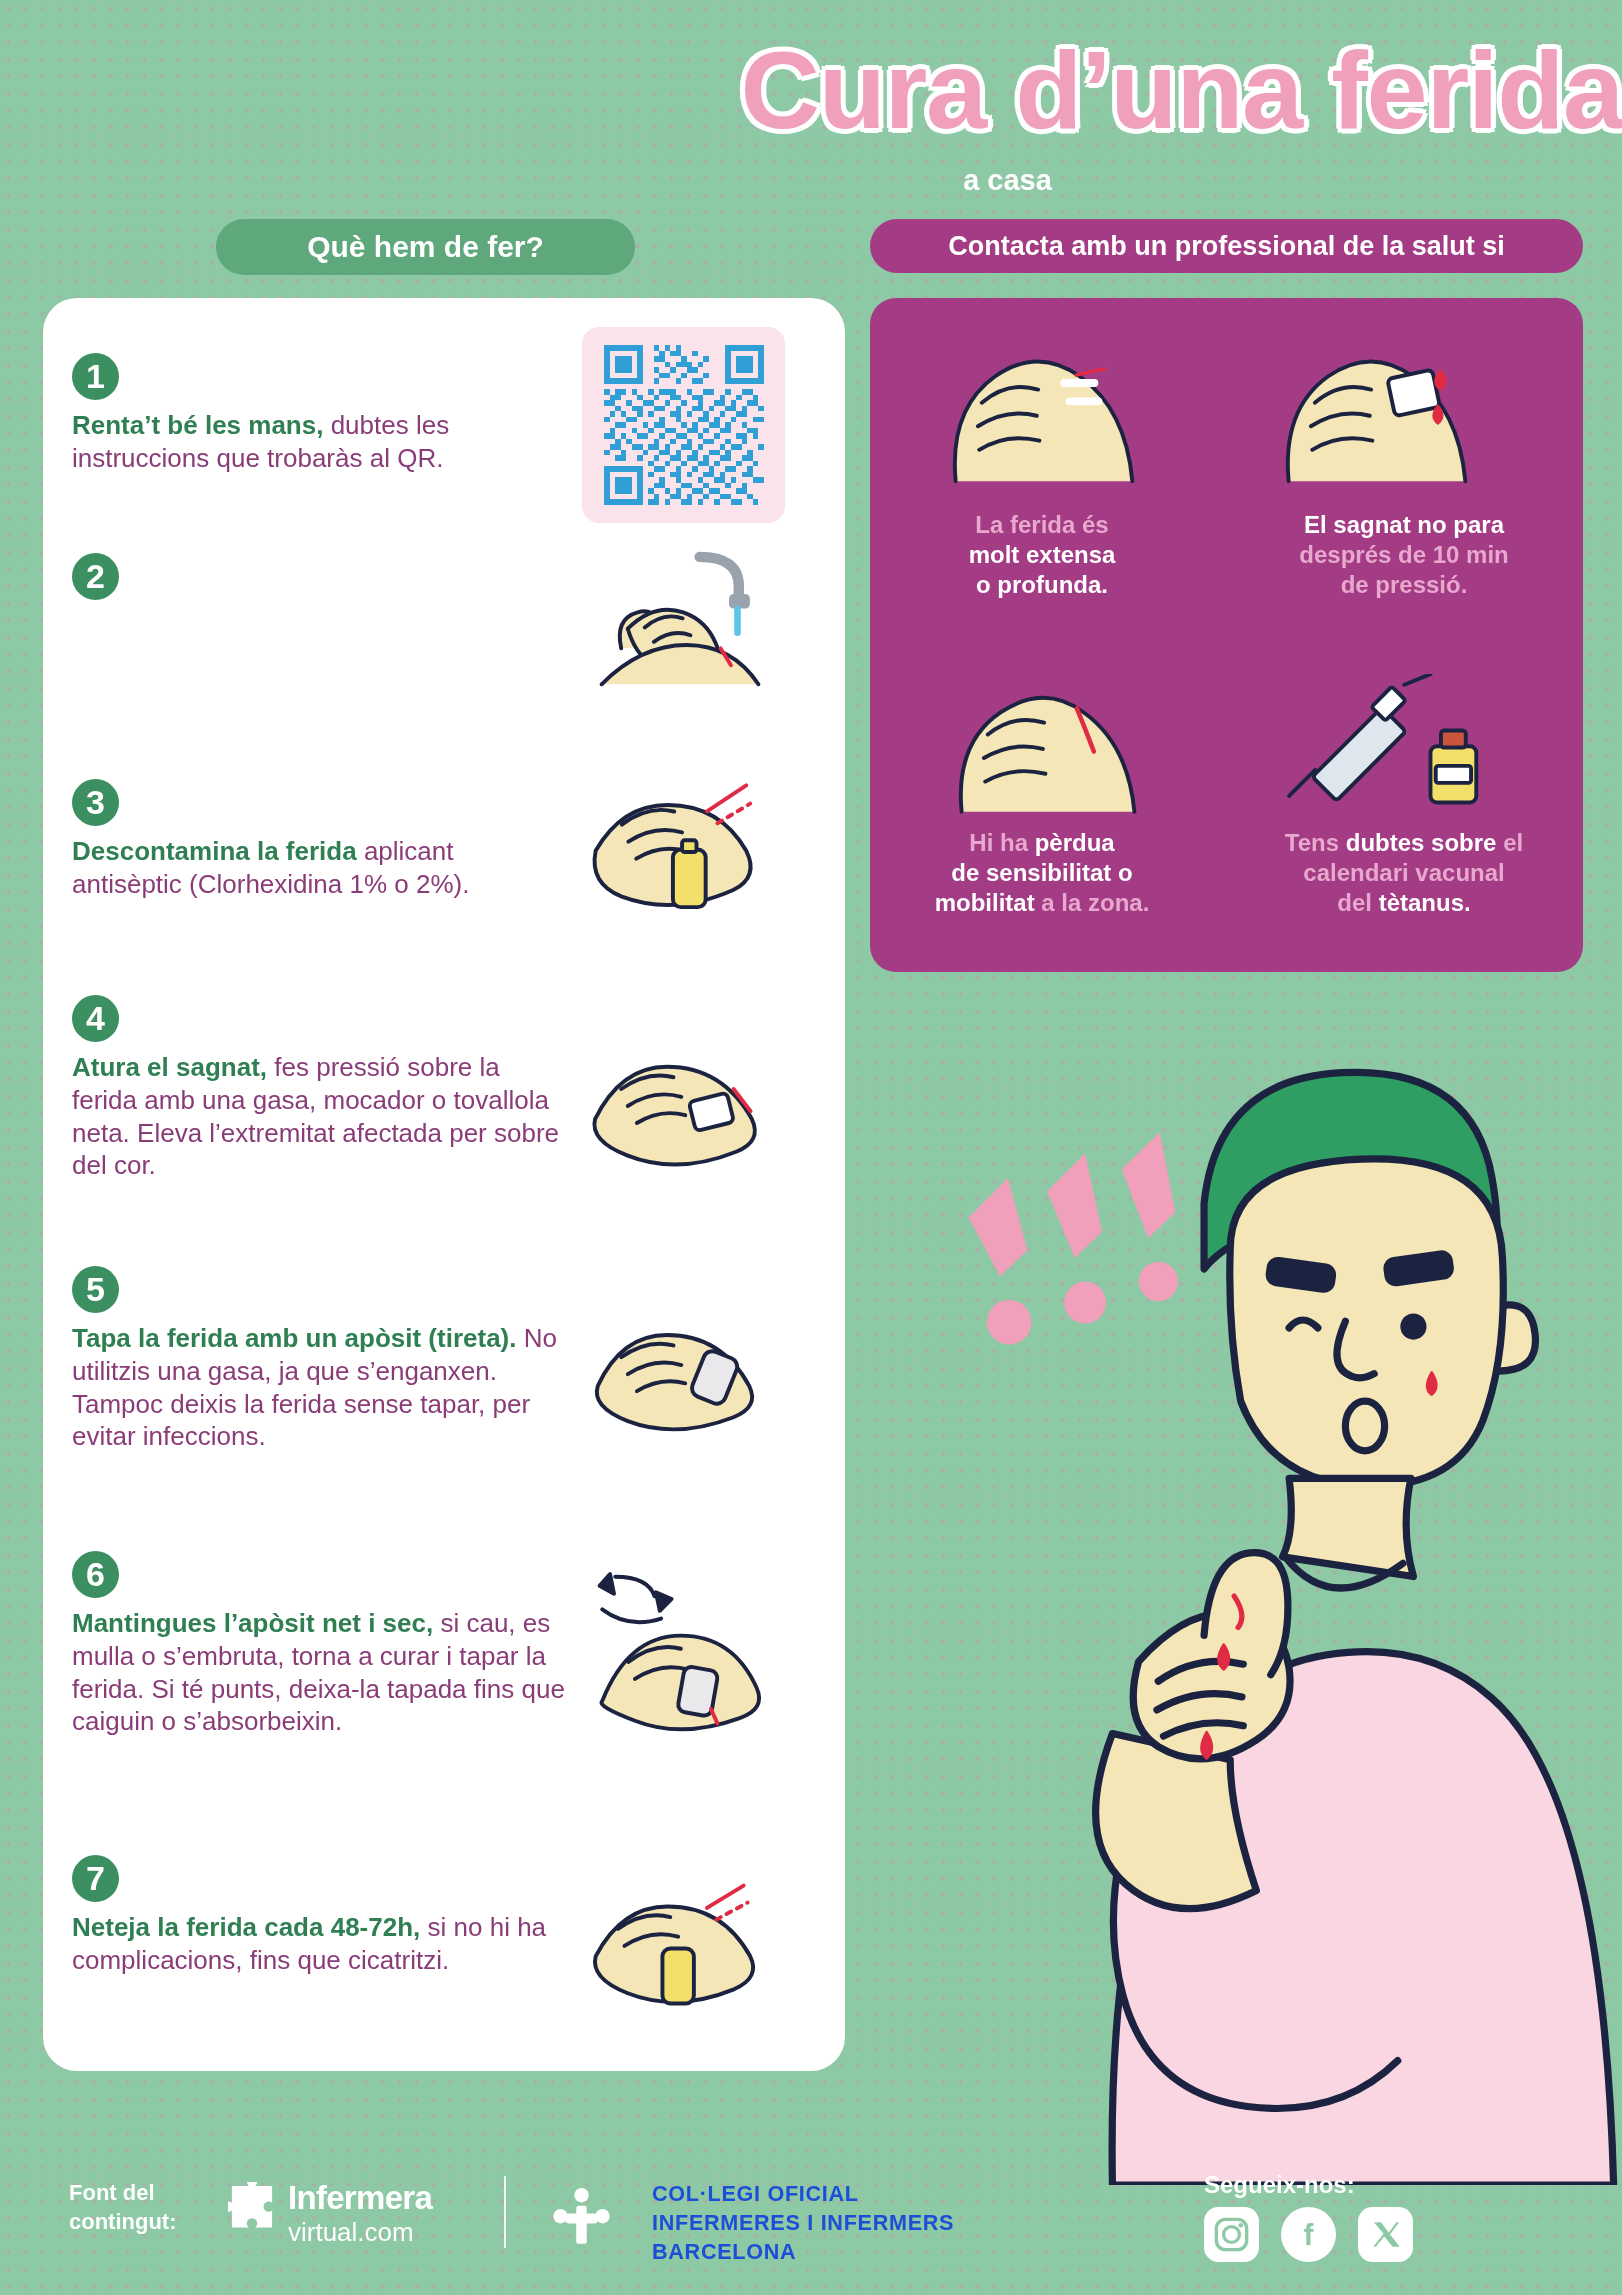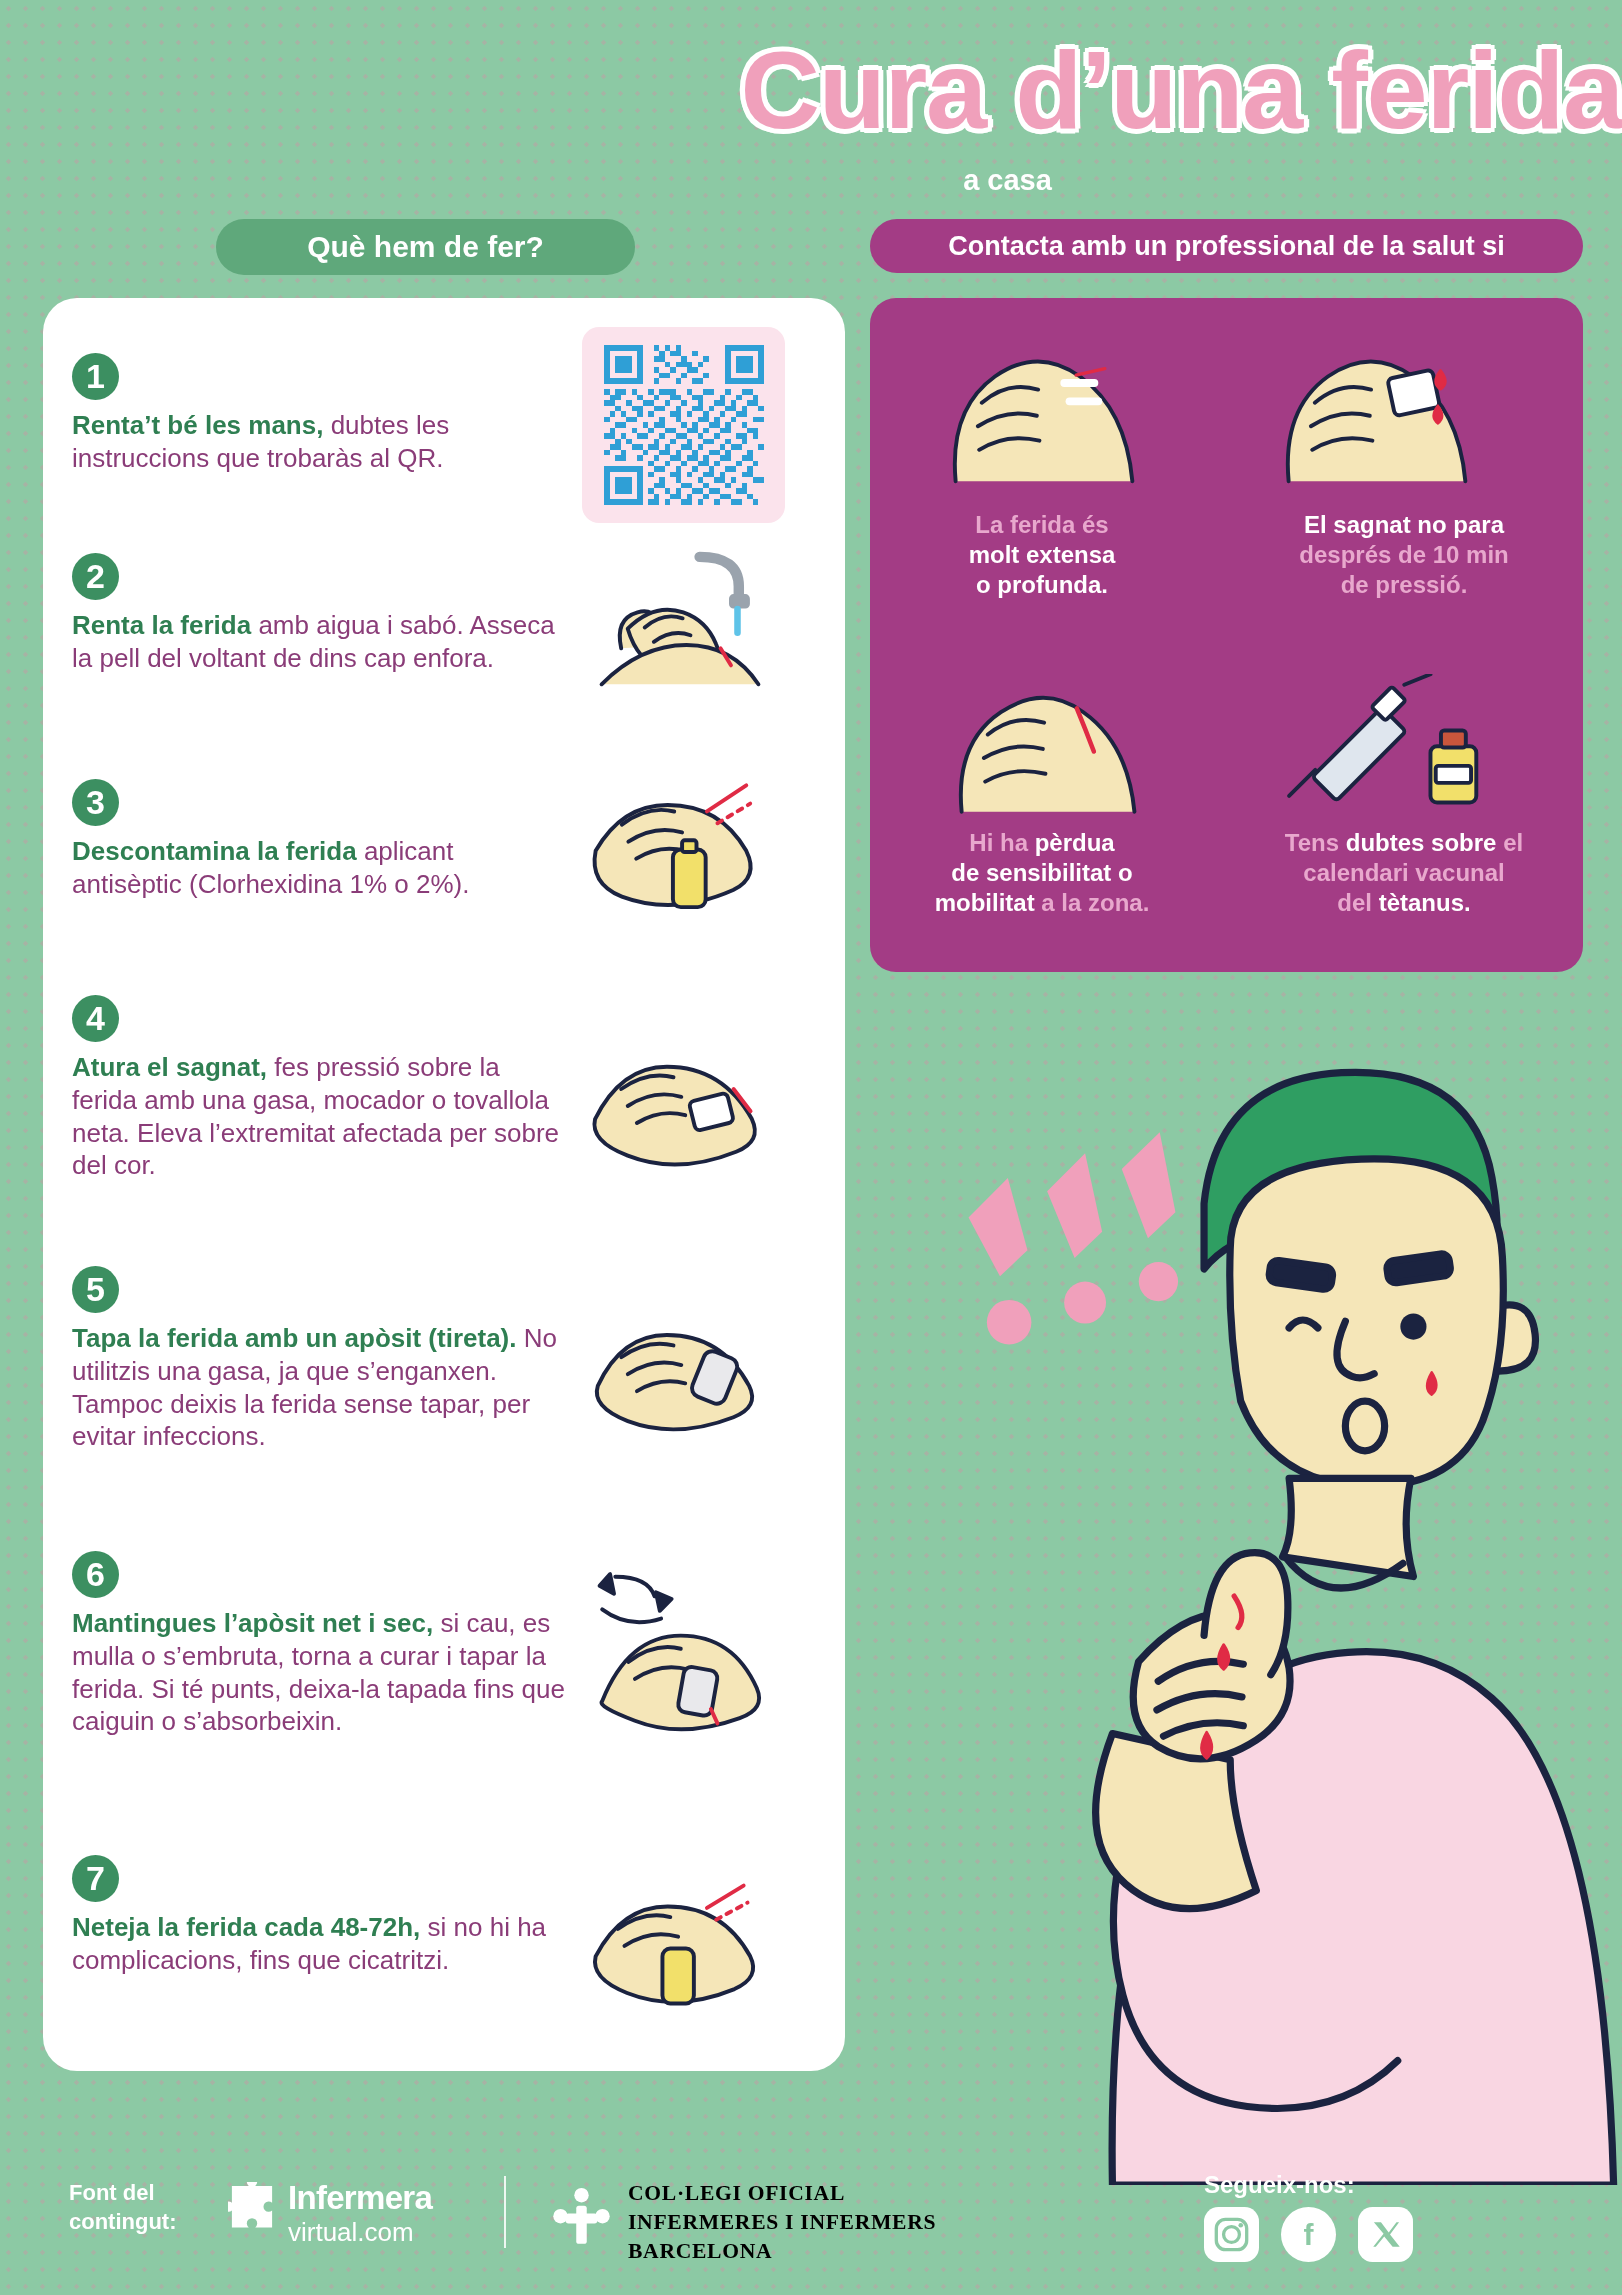--- a/index.html
+++ b/index.html
@@ -77,21 +77,21 @@
     background:#a33c85;border-radius:26px;
   }
   .pq{position:absolute;width:314px;text-align:center;color:#f0a8cf;font-size:24px;line-height:1.25;font-weight:bold;}
   .pq b{color:#ffffff;}
   .pq .lt{color:#e8a8cd;font-weight:bold;}
   .f-label{position:absolute;left:69px;top:2179px;color:#ffffff;font-size:22px;line-height:1.3;font-weight:bold;}
   .f-iv{position:absolute;left:229px;top:2179px;color:#ffffff;}
   .f-iv .iv1{font-size:33px;font-weight:bold;letter-spacing:-0.7px;}
   .f-iv .iv2{font-size:26px;}
   .divider{position:absolute;left:504px;top:2176px;width:2px;height:72px;background:#ffffff;opacity:.85;}
-  .f-col{position:absolute;left:628px;top:2179px;color:#000000;font-size:21.6px;font-weight:bold;line-height:1.35;letter-spacing:0.7px;font-family:Liberation Serif, serif;}
+  .f-col{position:absolute;left:652px;top:2179px;color:#1d4ed8;font-size:21.6px;font-weight:bold;line-height:1.35;letter-spacing:0.7px;}
   .follow{position:absolute;left:1204px;top:2171px;color:#ffffff;font-size:24px;font-weight:bold;}
   .social{position:absolute;left:1204px;top:2207px;display:flex;gap:22px;}
   .soc{width:55px;height:55px;border-radius:14.4px;background:#ffffff;display:flex;align-items:center;justify-content:center;color:#8cc9a4;font-size:30px;font-weight:bold;}
   .soc.circ{border-radius:50%;}
 
   
   .excl{position:absolute;left:962px;top:1106px;}
 </style>
 </head>
 <body>
@@ -313,24 +313,20 @@
 <div class="step" style="top:353px;">
   <div class="badge">1</div>
   <div class="stext">
     <b>Renta’t bé les mans,</b>
     <span class="pk">dubtes les instruccions que trobaràs al QR.</span>
   </div>
 </div>
 
 <div class="step" style="top:553px;">
   <div class="badge">2</div>
-  <div class="stext">
-    <b>Renta la ferida</b>
-    <span class="pk">amb aigua i sabó. Asseca la pell del voltant de dins cap enfora.</span>
-  </div>
 </div>
 <svg class="ill" style="left:582px;top:550px;" width="196" height="164" viewBox="0 0 300 250">
   <g fill="none" stroke="#1b2340" stroke-width="6" stroke-linecap="round" stroke-linejoin="round">
     <path d="M180 10 q60 0 60 45 v20" stroke="#9aa3ad" stroke-width="16"></path>
     <rect x="228" y="70" width="26" height="16" rx="4" fill="#9aa3ad" stroke="#9aa3ad"></rect>
     <path d="M238 90 v36" stroke="#5ec3e8" stroke-width="10"></path>
     <path d="M60 150 q-10-45 25-55 q20-6 30 10 l30 40" fill="#f5e6b8"></path>
     <path d="M70 120 q40-40 85-25 q35 12 50 48 q10 22-10 34 q-30 18-70 6 q-40-12-55-63z" fill="#f5e6b8"></path>
     <path d="M96 118 q28-24 58-14"></path>
     <path d="M110 140 q28-20 56-10"></path>

